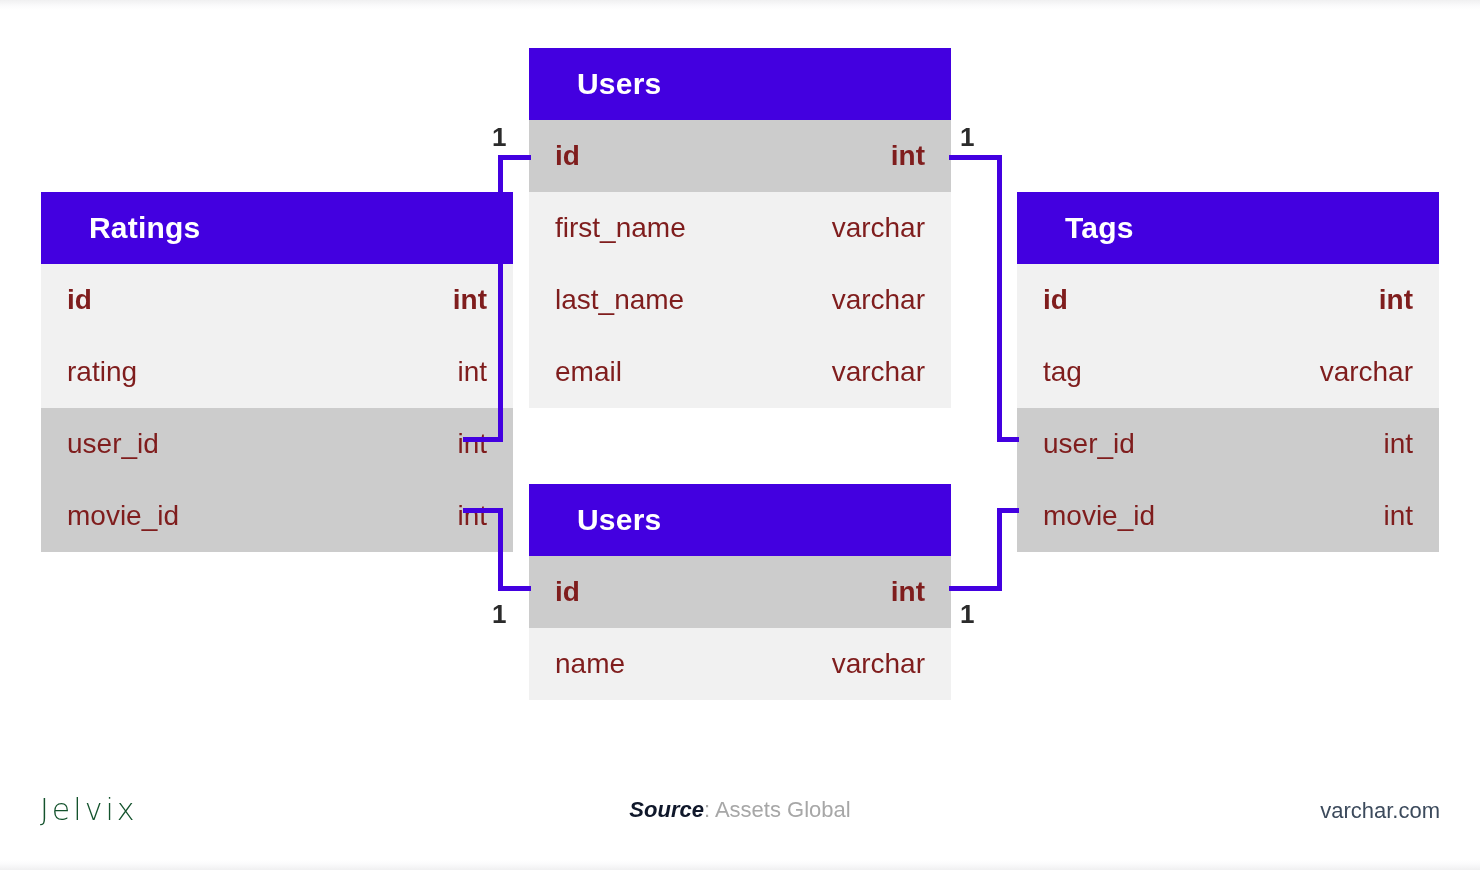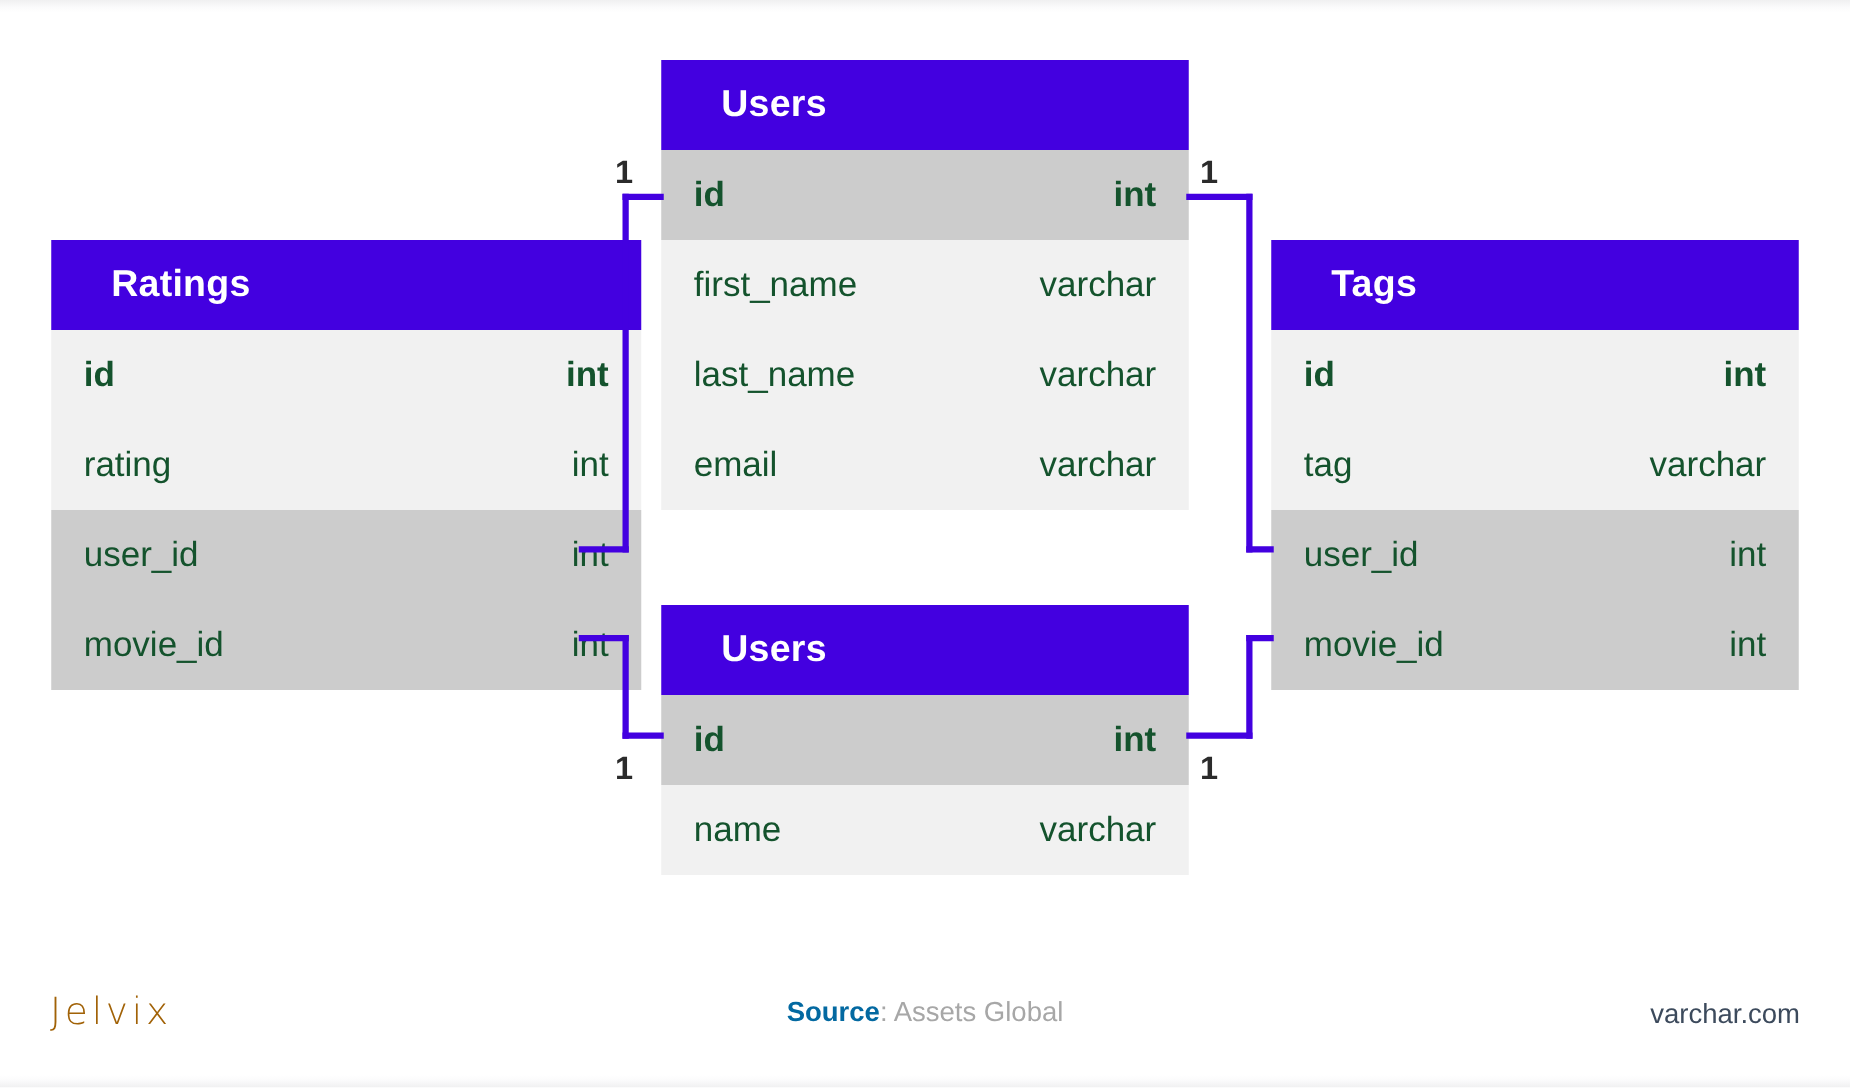--- a/index.html
+++ b/index.html
@@ -58,21 +58,21 @@
     display: block;
   }
   .row {
     display: flex;
     align-items: center;
     justify-content: space-between;
     height: 72px;
     box-sizing: border-box;
     padding: 0 26px 0 26px;
     font-size: 28px;
-    color: #14532d;
+    color: #7f1d1d;
     white-space: nowrap;
   }
   .row.light { background: #F1F1F1; }
   .row.dark  { background: #CCCCCC; }
   .row .col-name { font-weight: 400; }
   .row .col-type { font-weight: 400; }
   .row.key .col-name,
   .row.key .col-type { font-weight: 700; }
 
   
@@ -93,36 +93,37 @@
   }
 
   
   .footer-logo {
     position: absolute;
     left: 40px;
     top: 792px;
     font-size: 30px;
     font-weight: 300;
     letter-spacing: 3px;
-    color: #a16207;
+    color: #14532d;
     font-family: "DejaVu Sans", sans-serif;
     text-align: right;
   }
   .footer-source {
     position: absolute;
     left: 0;
     top: 797px;
     width: 1480px;
     text-align: center;
     font-size: 22px;
     color: #a7a7a7;
   }
   .footer-source .src-strong {
     font-weight: 700;
-    color: #0369a1;
+    color: #0f172a;
+    font-style: italic;
   }
   .footer-site {
     position: absolute;
     right: 40px;
     top: 798px;
     font-size: 22px;
     color: #3c4a5c;
     font-weight: 400;
   }
 </style>

